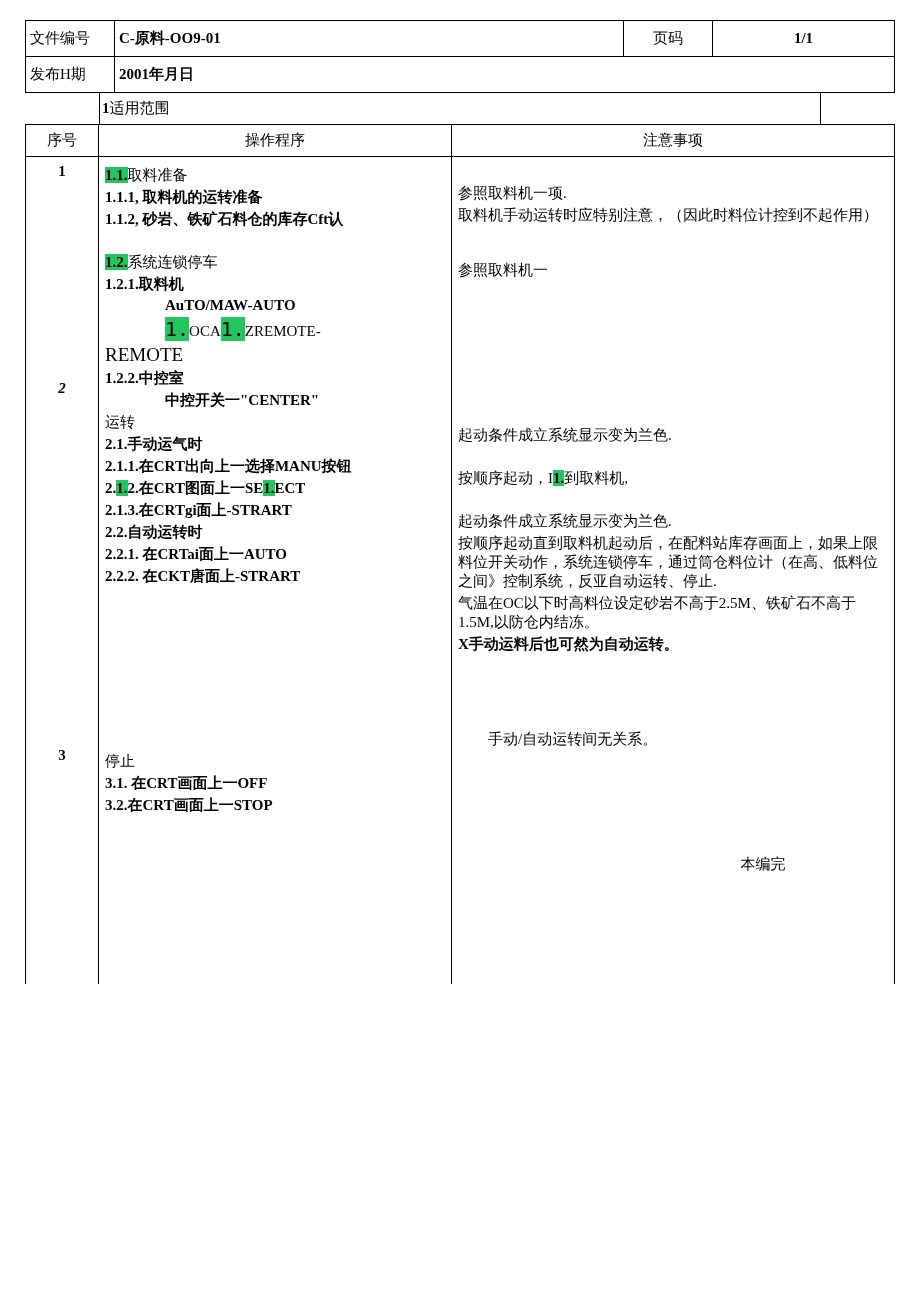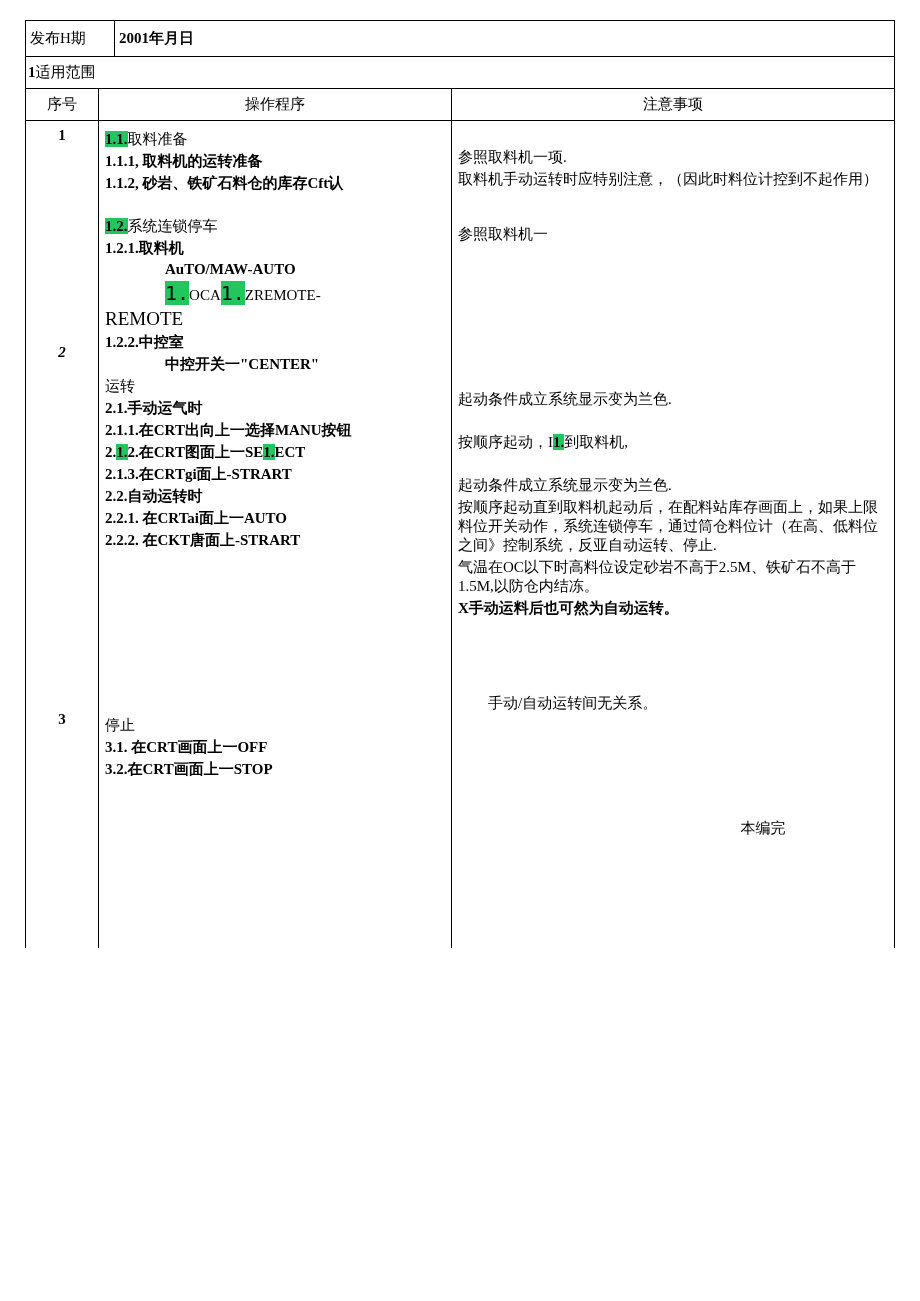--- a/index.html
+++ b/index.html
@@ -23,21 +23,21 @@
   .bold { font-weight: bold; }
   .hl { background: #22c55e; }
   .label-cell { width: 80px; padding-left:4px; }
   .info-row td { vertical-align: middle; padding: 8px 4px; }
   .noborder-section {
     border-left: 1px solid #000;
     border-right: 1px solid #000;
     border-top: none;
     border-bottom: none;
     padding: 4px 0 4px 0;
-    width: 870px;
+    width: 722px;
     margin: 0 auto;
     box-sizing: border-box;
   }
   .noborder-section p { margin: 2px 0 2px 2px; }
   .noborder-section .indent { margin-left: 36px; }
   table.inner {
     border-collapse: collapse;
     width: 100%;
   }
   table.inner > tbody > tr > td,
@@ -62,20 +62,26 @@
   .gap2 { height: 30px; }
   .center-far { text-align:center; padding-left: 180px; }
   .info-table { width:870px; margin:0 auto; border-collapse:collapse; }
   .info-table td { border:1px solid #000; padding:8px 4px; vertical-align:middle; }
 </style>
 </head>
 <body>
 
 <table class="info-table">
   <tbody>
+  <tr class="info-row">
+    <td class="label-cell">文件编号</td>
+    <td style="width:500px" class="bold">C-原料-OO9-01</td>
+    <td style="width:80px; text-align:center;">页码</td>
+    <td style="text-align:center;" class="bold">1/1</td>
+  </tr>
   <tr class="info-row">
     <td class="label-cell"><span>发布H期</span></td>
     <td colspan="3" class="bold">2001年月日</td>
   </tr>
 </tbody>
   </table>
 
 <div class="noborder-section">
   <p><span class="bold">1</span><span>适用范围</span></p>
 </div>

